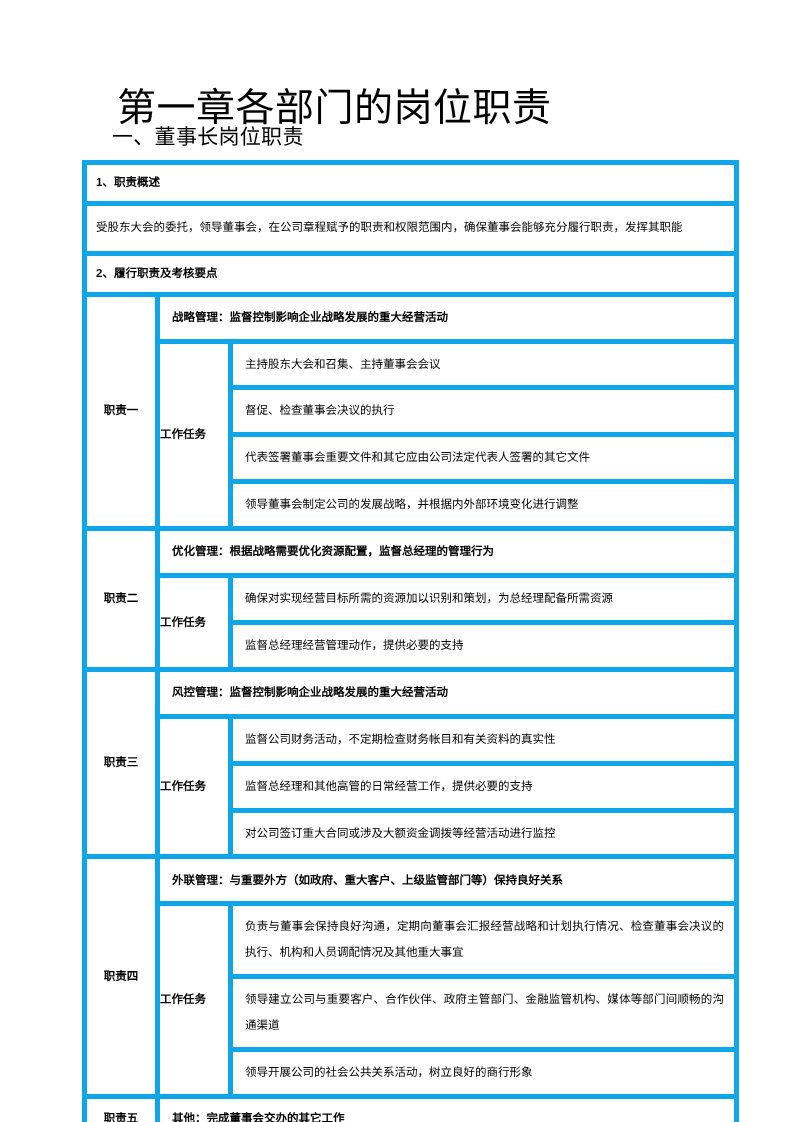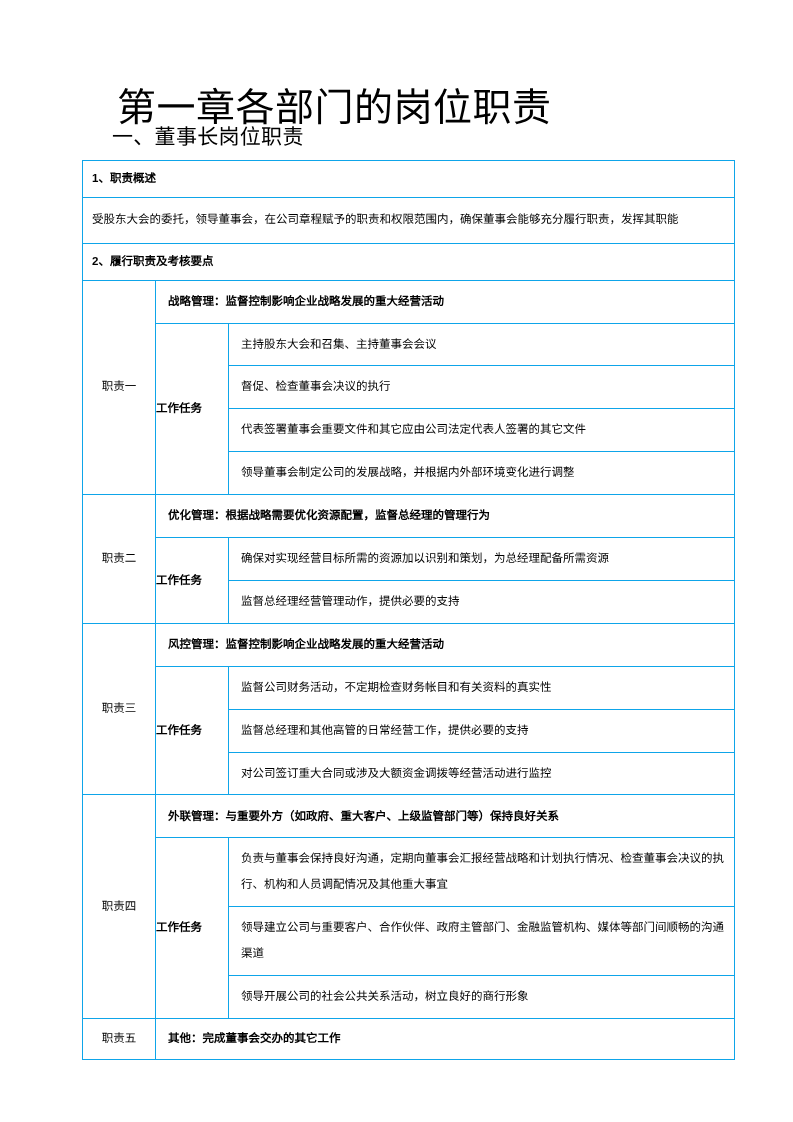--- a/index.html
+++ b/index.html
@@ -56,21 +56,21 @@
   .resp-table {
     position: absolute;
     left: 82px;
     top: 160px;
     width: 652px;
     border-collapse: collapse;
     table-layout: fixed;
     font-size: 11.5px;
   }
   .resp-table td {
-    border: 1px solid #0ea5e9;
+    border: 5px solid #0ea5e9;
     padding: 0;
     vertical-align: middle;
     font-size: 11.5px;
     line-height: 1.9;
     color: #000000;
   }
 
   
   .cell-pad {
     padding: 7px 9px 7px 9px;
@@ -92,21 +92,21 @@
     padding: 9px 10px 10px 9px;
     line-height: 2.25;
     text-align: justify;
     text-justify: inter-ideograph;
   }
 
   
   .duty-index {
     width: 73px;
     text-align: center;
-    font-weight: normal;
+    font-weight: bold;
     vertical-align: middle;
     border-radius: 17px;
   }
   
   .task-label {
     width: 73px;
     text-align: left;
     font-weight: bold;
     vertical-align: middle;
   }

